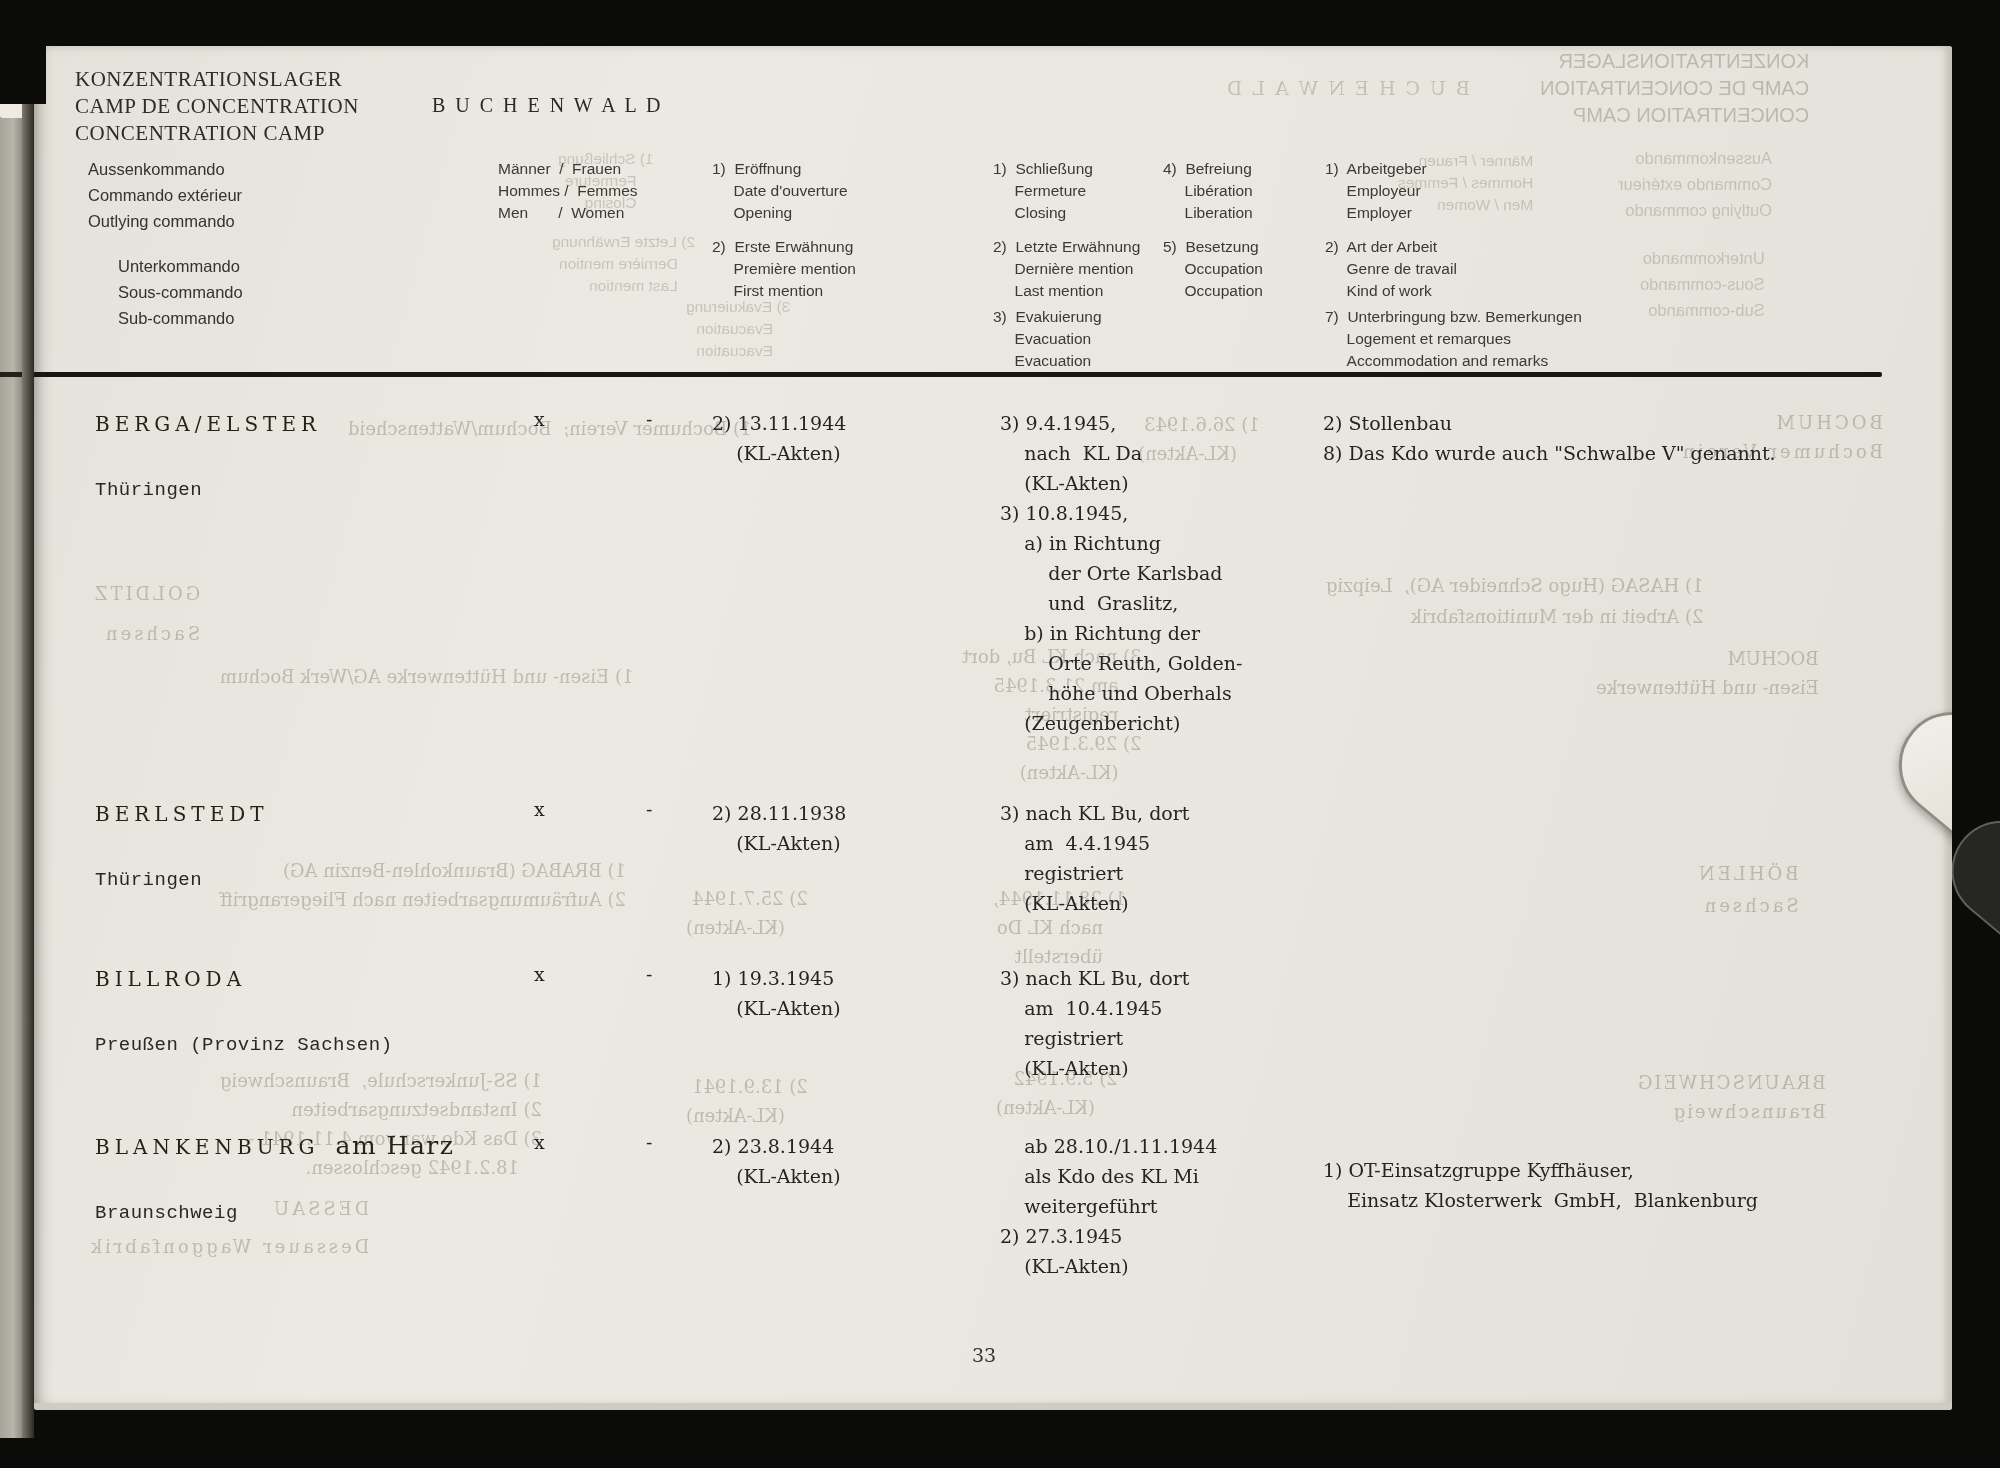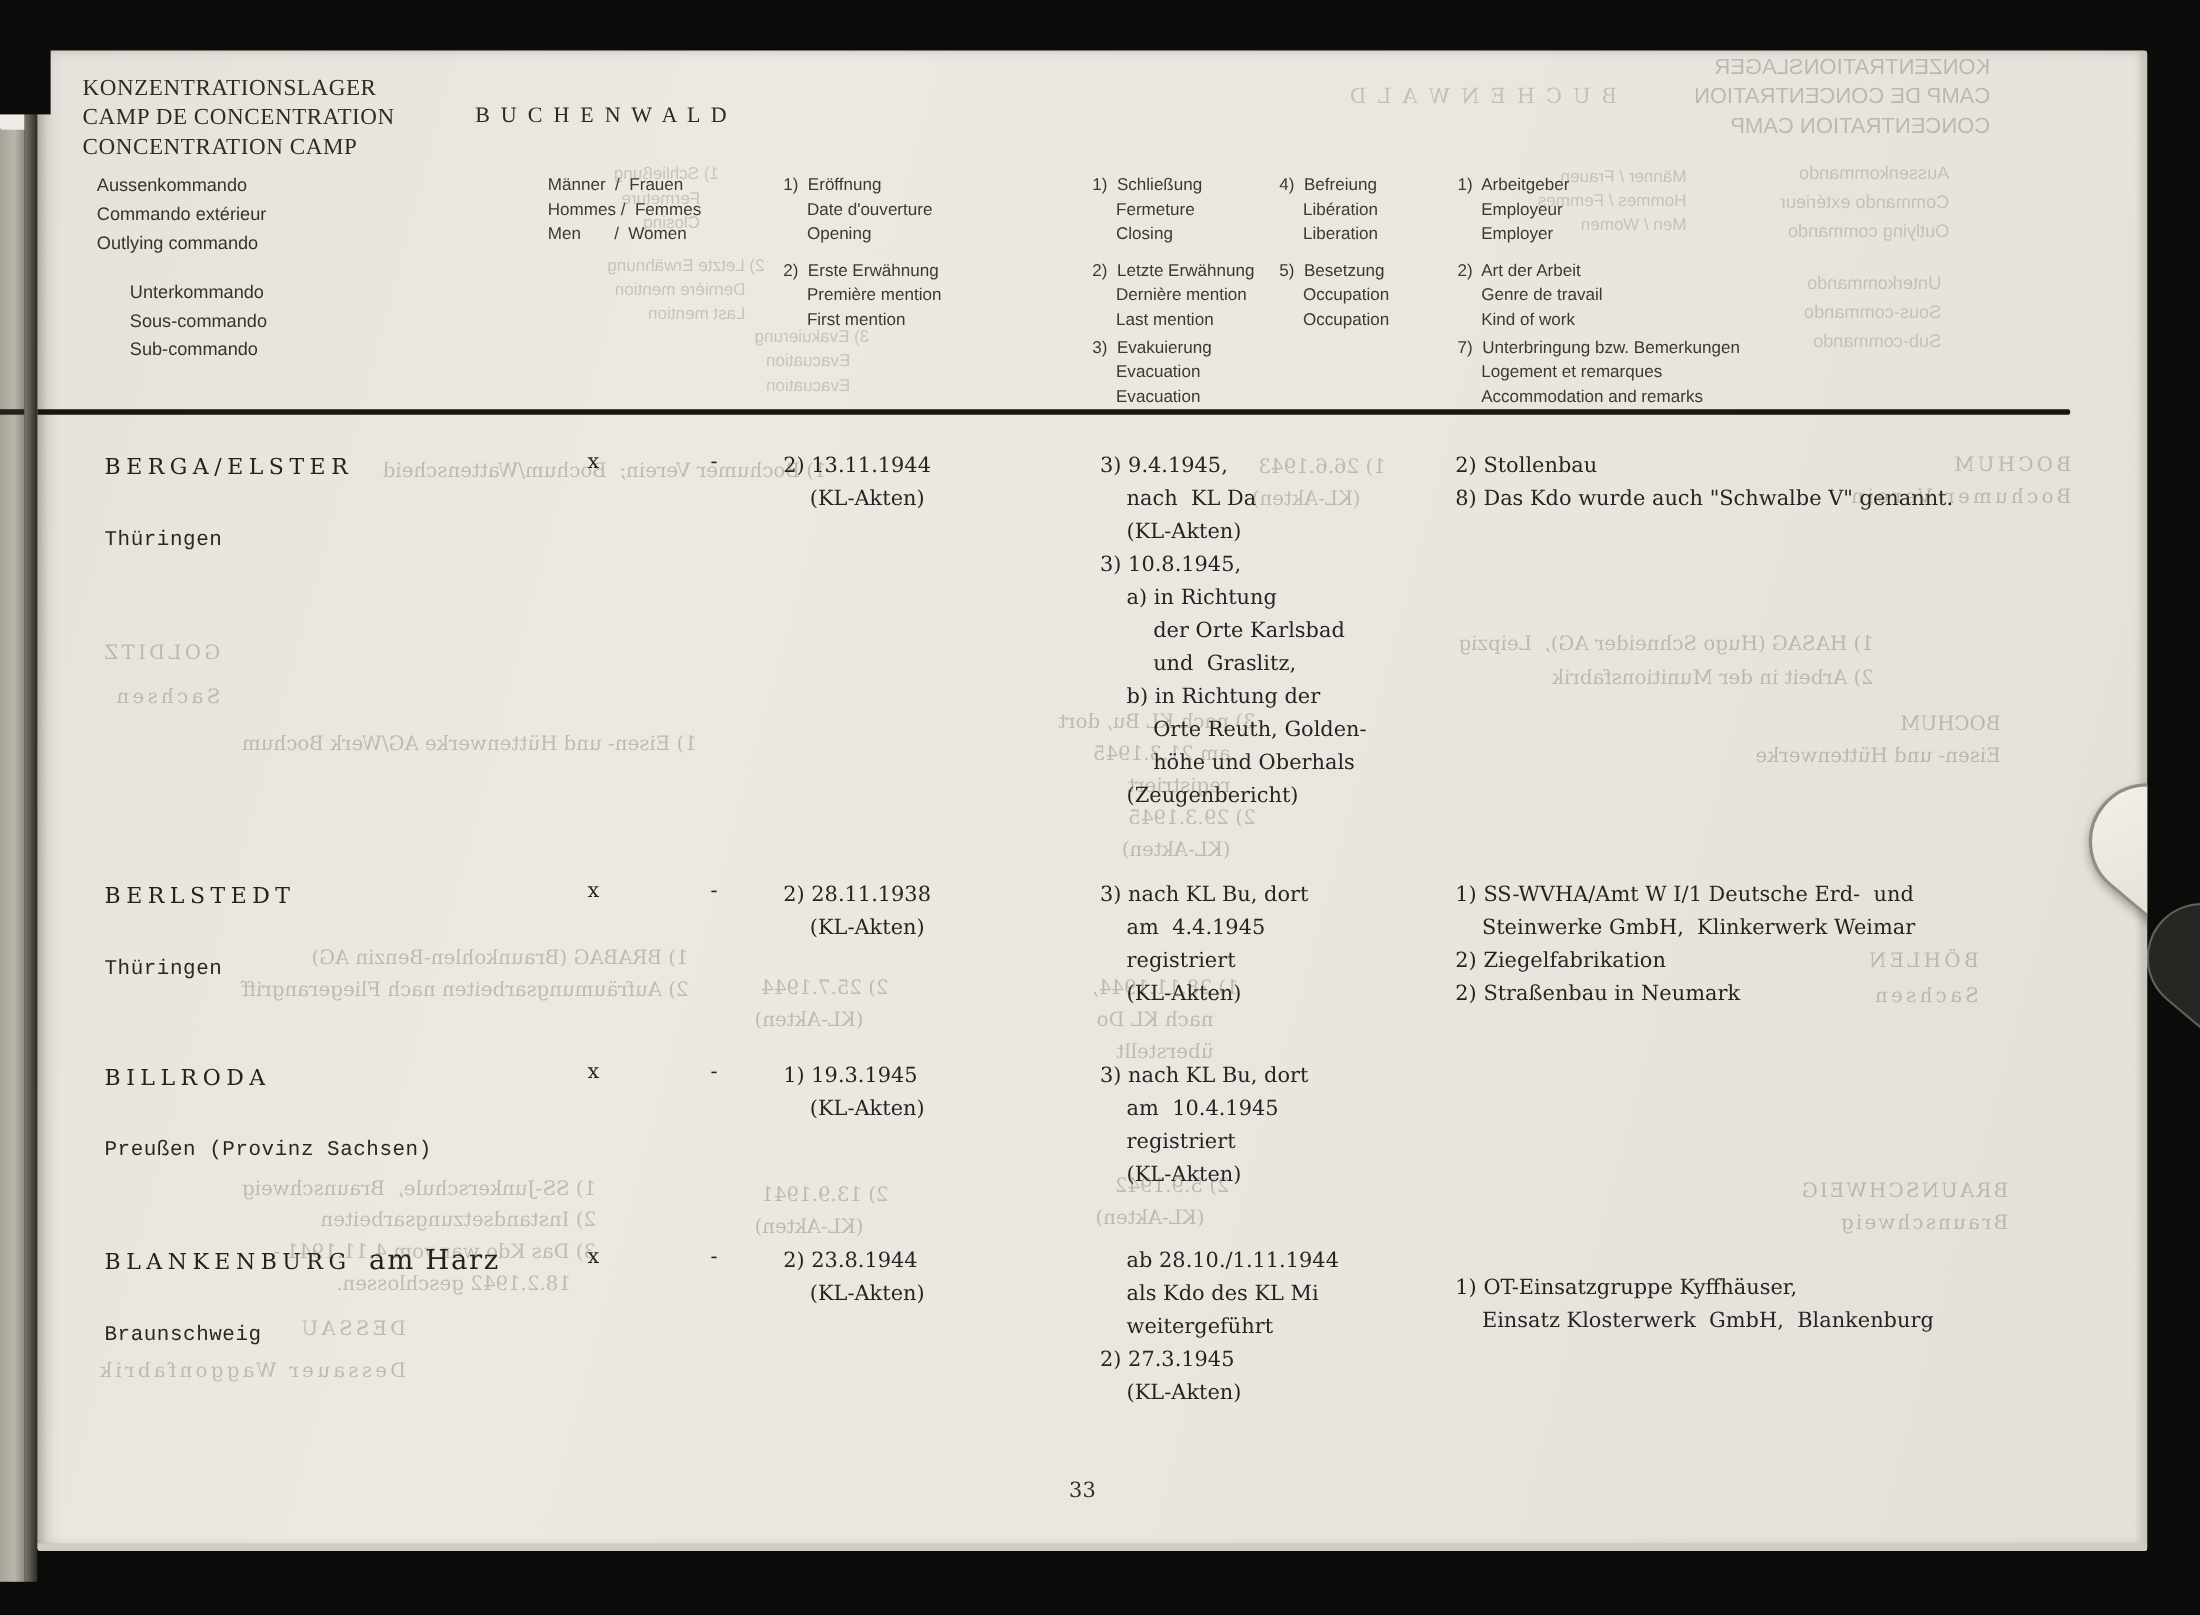--- a/index.html
+++ b/index.html
@@ -204,24 +204,20 @@
     </div>
     <div class="row-region" style="left:61px;top:786px;">Thüringen</div>
     <div class="mark" style="left:500px;top:752px;">x</div>
     <div class="mark" style="left:612px;top:752px;">-</div>
     <div class="cell" style="left:678px;top:752px;">2) 28.11.1938
     (KL-Akten)</div>
     <div class="cell" style="left:966px;top:752px;">3) nach KL Bu, dort
     am  4.4.1945
     registriert
     (KL-Akten)</div>
-    <div class="cell" style="left:1289px;top:752px;">1) SS-WVHA/Amt W I/1 Deutsche Erd-  und
-    Steinwerke GmbH,  Klinkerwerk Weimar
-2) Ziegelfabrikation
-2) Straßenbau in Neumark</div>
 
     <div class="row-name" style="left:61px;top:917px;">
       <span>BILLRODA</span><span class="suffix"></span>
     </div>
     <div class="row-region" style="left:61px;top:951px;">Preußen (Provinz Sachsen)</div>
     <div class="mark" style="left:500px;top:917px;">x</div>
     <div class="mark" style="left:612px;top:917px;">-</div>
     <div class="cell" style="left:678px;top:917px;">1) 19.3.1945
     (KL-Akten)</div>
     <div class="cell" style="left:966px;top:917px;">3) nach KL Bu, dort

